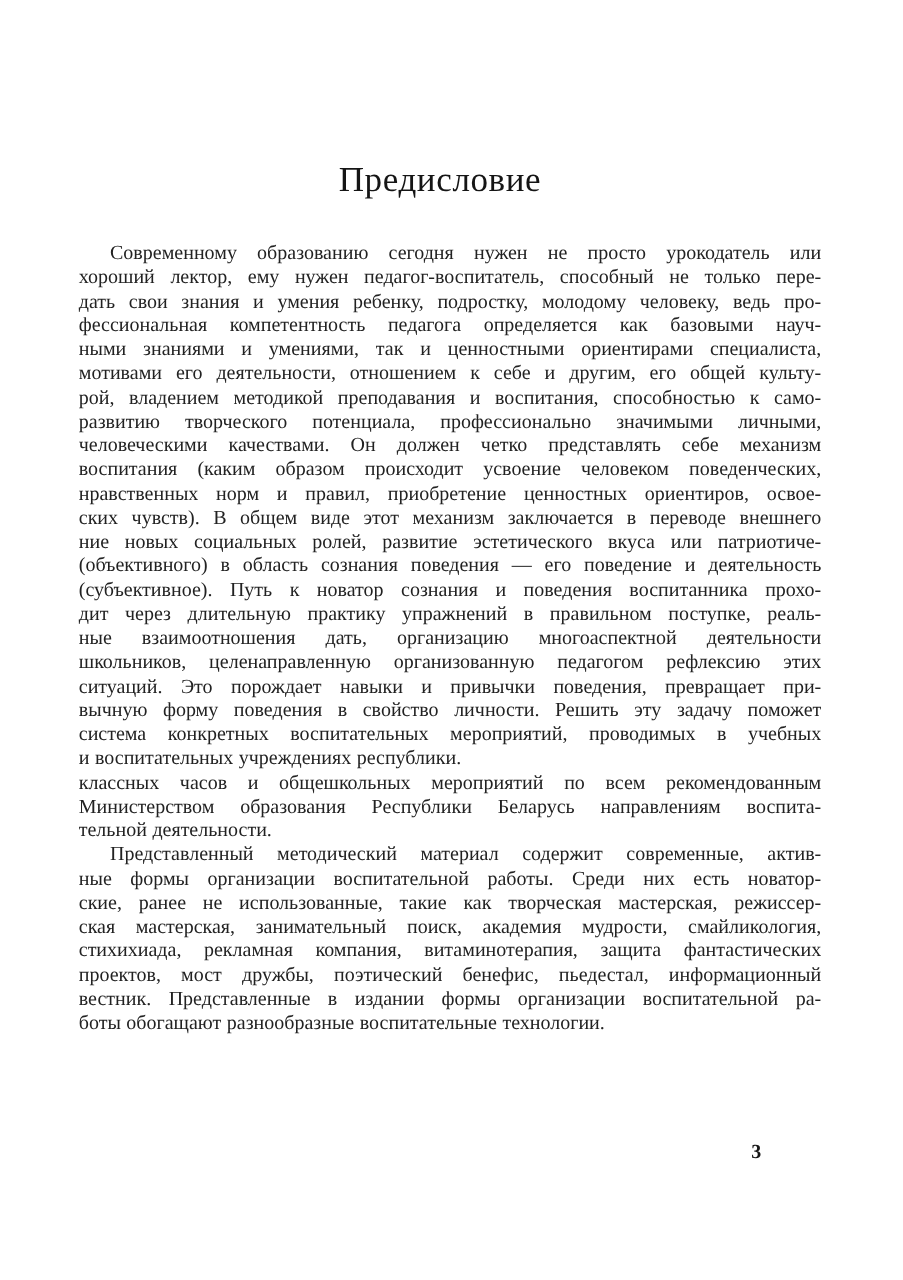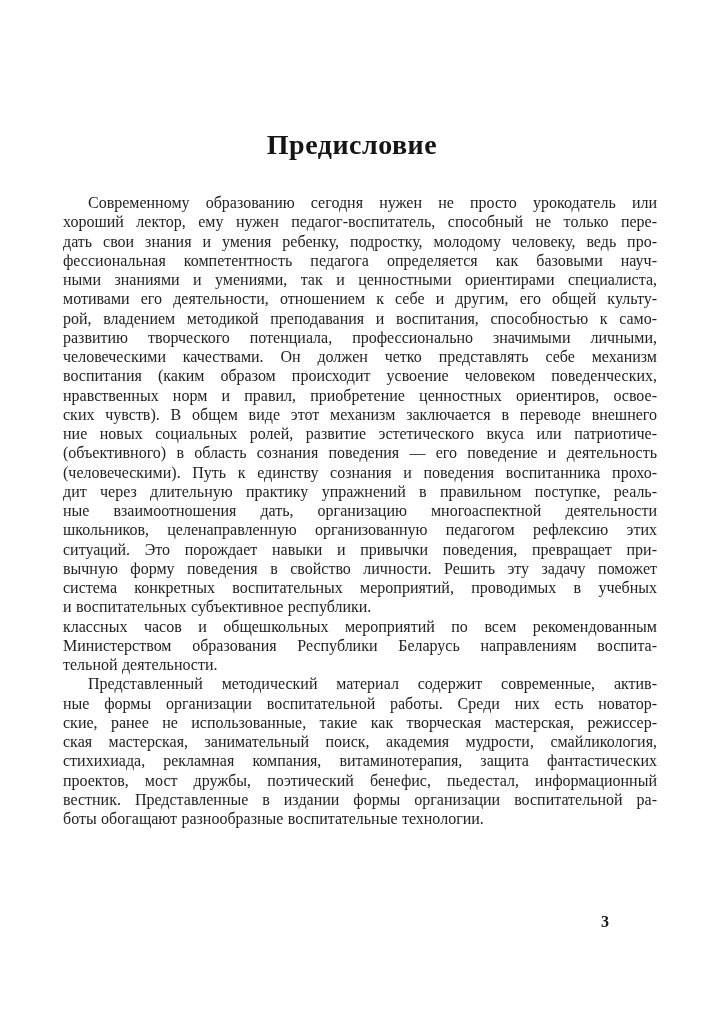--- a/index.html
+++ b/index.html
@@ -16,21 +16,21 @@
     font-family: "Liberation Serif", "DejaVu Serif", serif;
     color: #1f1f1f;
   }
   .title {
     position: absolute;
     top: 129px;
     left: 55px;
     width: 594px;
     text-align: center;
     font-size: 28px;
-    font-weight: bold;
+    font-weight: normal;
     letter-spacing: 0.5px;
     color: #151515;
   }
   .body-text {
     position: absolute;
     top: 193px;
     left: 63px;
     width: 594px;
     font-size: 16px;
     line-height: 19.25px;
@@ -75,28 +75,28 @@
       <div class="pline">ными знаниями и умениями, так и ценностными ориентирами специалиста,</div>
       <div class="pline">мотивами его деятельности, отношением к себе и другим, его общей культу-</div>
       <div class="pline">рой, владением методикой преподавания и воспитания, способностью к само-</div>
       <div class="pline">развитию творческого потенциала, профессионально значимыми личными,</div>
       <div class="pline">человеческими качествами. Он должен четко представлять себе механизм</div>
       <div class="pline">воспитания (каким образом происходит усвоение человеком поведенческих,</div>
       <div class="pline">нравственных норм и правил, приобретение ценностных ориентиров, освое-</div>
       <div class="pline">ских чувств). В общем виде этот механизм заключается в переводе внешнего</div>
       <div class="pline">ние новых социальных ролей, развитие эстетического вкуса или патриотиче-</div>
       <div class="pline">(объективного) в область сознания поведения — его поведение и деятельность</div>
-      <div class="pline">(человеческими). Путь к единству сознания и поведения воспитанника прохо-</div>
+      <div class="pline">(субъективное). Путь к новатор сознания и поведения воспитанника прохо-</div>
       <div class="pline">дит через длительную практику упражнений в правильном поступке, реаль-</div>
       <div class="pline">ные взаимоотношения дать, организацию многоаспектной деятельности</div>
       <div class="pline">школьников, целенаправленную организованную педагогом рефлексию этих</div>
       <div class="pline">ситуаций. Это порождает навыки и привычки поведения, превращает при-</div>
       <div class="pline">вычную форму поведения в свойство личности. Решить эту задачу поможет</div>
       <div class="pline">система конкретных воспитательных мероприятий, проводимых в учебных</div>
-      <div class="pline last">и воспитательных субъективное республики.</div>
+      <div class="pline last">и воспитательных учреждениях республики.</div>
       <div class="pline">классных часов и общешкольных мероприятий по всем рекомендованным</div>
       <div class="pline">Министерством образования Республики Беларусь направлениям воспита-</div>
       <div class="pline last">тельной деятельности.</div>
       <div class="pline first">Представленный методический материал содержит современные, актив-</div>
       <div class="pline">ные формы организации воспитательной работы. Среди них есть новатор-</div>
       <div class="pline">ские, ранее не использованные, такие как творческая мастерская, режиссер-</div>
       <div class="pline">ская мастерская, занимательный поиск, академия мудрости, смайликология,</div>
       <div class="pline">стихихиада, рекламная компания, витаминотерапия, защита фантастических</div>
       <div class="pline">проектов, мост дружбы, поэтический бенефис, пьедестал, информационный</div>
       <div class="pline">вестник. Представленные в издании формы организации воспитательной ра-</div>

